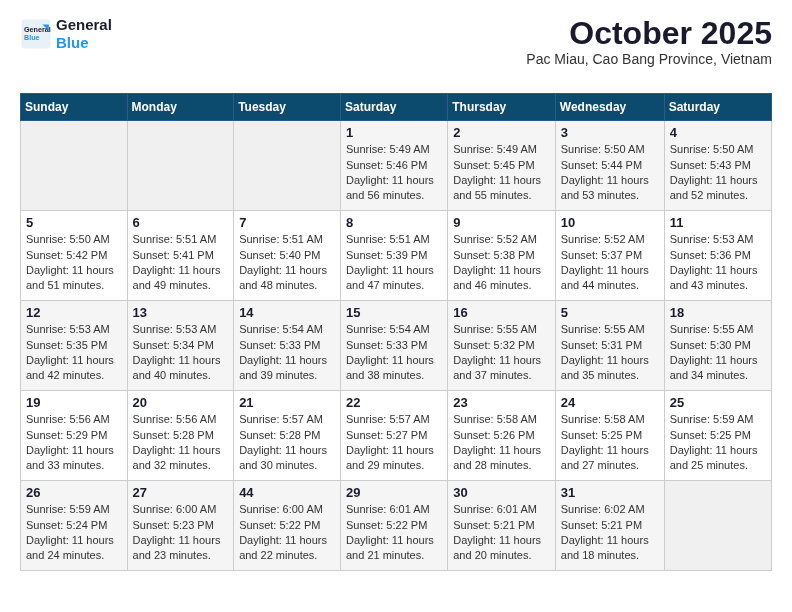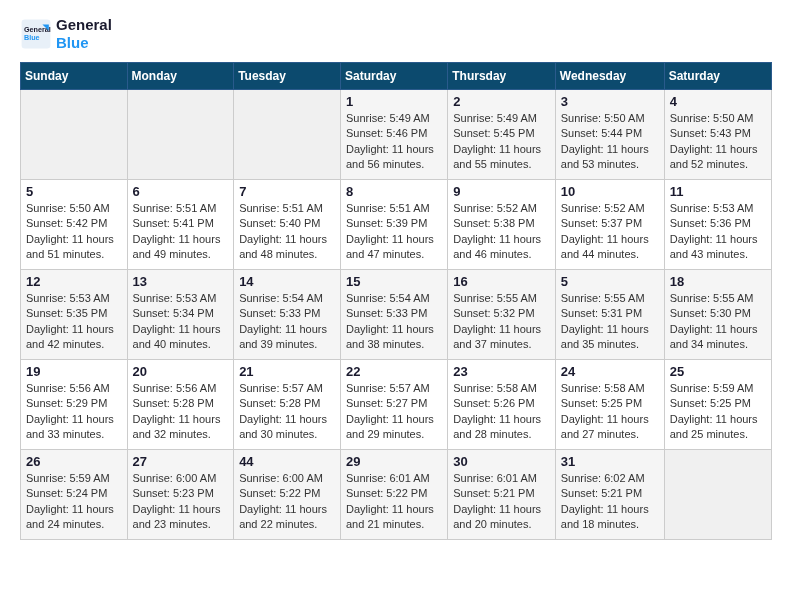--- a/index.html
+++ b/index.html
@@ -7,21 +7,21 @@
       font-family: Arial, sans-serif;
       background: #fff;
       width: 792px;
       min-height: 612px;
       padding: 16px 20px;
     }
     .header {
       display: flex;
       align-items: flex-start;
       justify-content: space-between;
-      margin-bottom: 10px;
+      margin-bottom: 26px;
     }
     .logo {
       display: flex;
       align-items: center;
       gap: 4px;
     }
     .logo-text {
       font-size: 15px;
       font-weight: bold;
       color: #1a1a2e;
@@ -99,20 +99,22 @@
       <polygon points="28,8 36,16 36,8" fill="#2196f3"></polygon>
     </svg>
     <div>
       <div class="logo-text">
         <div>General</div>
         <div style="color:#2196f3;">Blue</div>
       </div>
     </div>
   </div>
   <div class="title-block">
+    <div class="month-title">October 2025</div>
+    <div class="subtitle">Pac Miau, Cao Bang Province, Vietnam</div>
   </div>
 </div>
 
 <table class="calendar">
   <thead>
     <tr>
     <th>Sunday</th>
         <th>Monday</th>
         <th>Tuesday</th>
         <th>Saturday</th>

